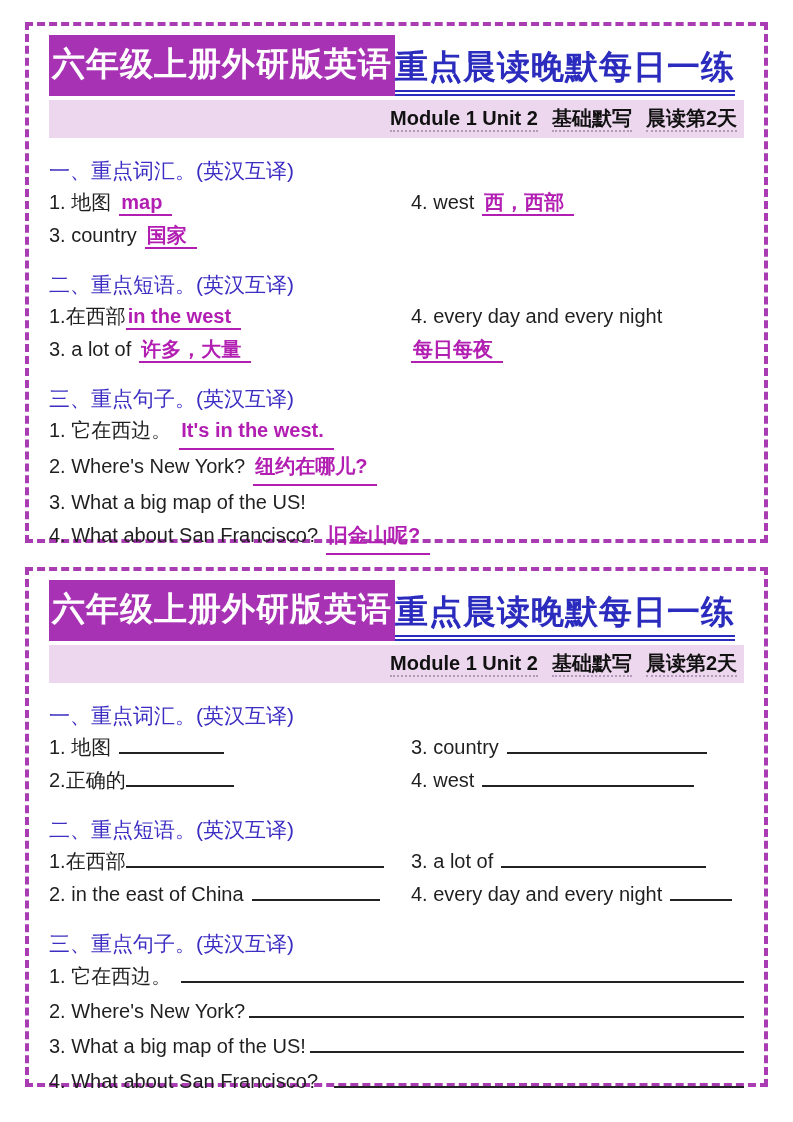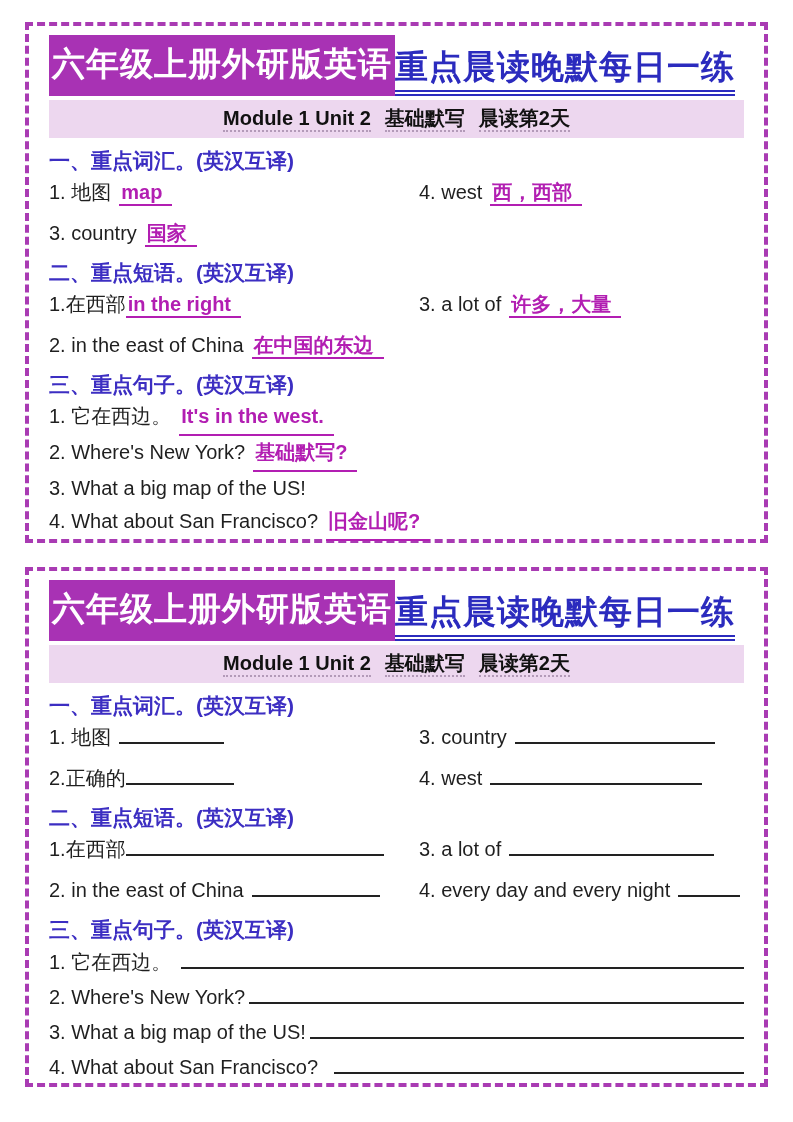--- a/index.html
+++ b/index.html
@@ -45,45 +45,44 @@
   .hdr-right{
     color:var(--title_blue);
     font-size:33px;
     font-weight:bold;
     letter-spacing:1px;
     border-bottom:6px double var(--title_blue);
   }
   .subbar{
     margin-top:4px;
     background:var(--subtitle_bg);
-    text-align:center;
+    text-align:right;
     padding:5px 0 6px 0;
     font-size:20px;
     font-weight:bold;
     color:#111;
   }
   .subbar .part{
     border-bottom:2px dotted #b39ab8;
     margin:0 7px;
     padding-bottom:1px;
   }
   .sec-head{
     color:var(--heading_blue);
     font-size:21px;
-    font-weight:bold;
+    font-weight:normal;
     line-height:30px;
-    margin-top:8px;
+    margin-top:18px;
   }
   .grid{
     display:grid;
     grid-template-columns:362px 1fr;
     grid-template-rows:repeat(2,33px);
     grid-auto-flow:column;
     align-items:baseline;
-    gap:8px;
   }
   .row, .sent{font-size:20px;line-height:33px;}
   .prompt{white-space:nowrap;}
   .answer{
     color:var(--answer_magenta);
     font-weight:bold;
     border-bottom:2px solid var(--answer_magenta);
     padding:0 10px 1px 2px;
     margin-left:8px;
     white-space:nowrap;
@@ -125,33 +124,33 @@
 
   <div class="sec-head">一、重点词汇。(英汉互译)</div>
   <div class="grid">
     <div class="row"><span class="prompt">1. 地图</span><span class="answer">map</span></div>
     <div class="row"><span class="prompt">3. country</span><span class="answer">国家</span></div>
     <div class="row"><span class="prompt">4. west</span><span class="answer">西，西部</span></div>
   </div>
 
   <div class="sec-head">二、重点短语。(英汉互译)</div>
   <div class="grid">
-    <div class="row"><span class="prompt">1.在西部</span><span class="answer tight">in the right</span></div>
-    <div class="row"><span class="prompt">2. in the east of China</span><span class="answer">在中国的东边</span></div>
+    <div class="row"><span class="prompt">1.在西部</span><span class="answer tight">in the west</span></div>
     <div class="row"><span class="prompt">3. a lot of</span><span class="answer">许多，大量</span></div>
+    <div class="row"><span class="prompt">4. every day and every night</span><span class="answer tight">每日每夜</span></div>
   </div>
 
   <div class="sec-head">三、重点句子。(英汉互译)</div>
   <div class="sent">
       <span class="prompt">1. 它在西边。</span>
       <span class="answer">It's in the west.</span>
     </div>
   <div class="sent">
       <span class="prompt">2. Where's New York?</span>
-      <span class="answer">基础默写?</span>
+      <span class="answer">纽约在哪儿?</span>
     </div>
   <div class="sent">
       <span class="prompt">3. What a big map of the US!</span>
     </div>
   <div class="sent">
       <span class="prompt">4. What about San Francisco?</span>
       <span class="answer">旧金山呢?</span>
     </div>
 
 </div>

